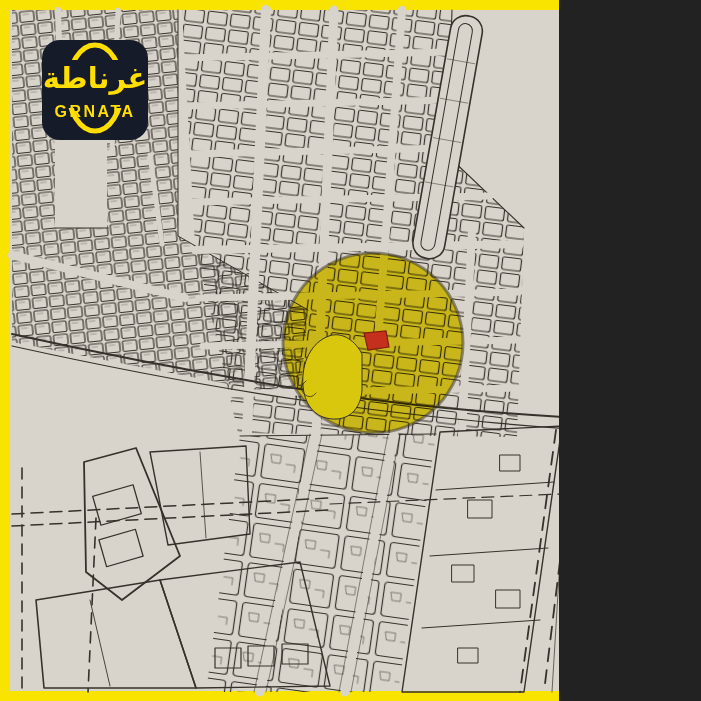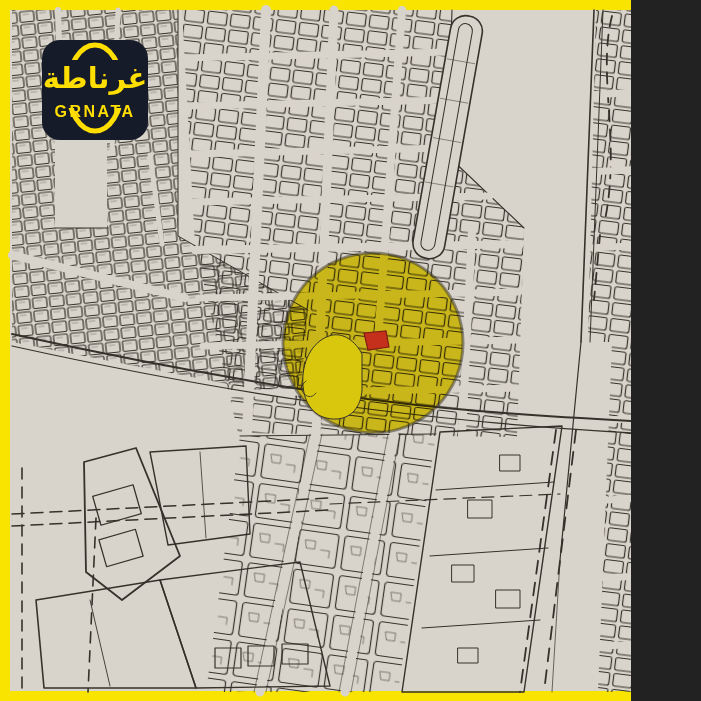--- a/index.html
+++ b/index.html
@@ -8,21 +8,21 @@
     --frame:#F9E400;
     --map-background:#D9D4CB;
     --map-line:#35322B;
     --highlight-circle:#EAD600;
     --highlight-blob:#D9C70D;
     --marker-red:#C5301D;
     --marker-red-border:#801D10;
     --logo-background:#161B2A;
     --logo-accent:#FFDE00;
   }
-  .stage{width:631px;height:701px;position:relative;overflow:hidden;}
+  .stage{width:559px;height:701px;position:relative;overflow:hidden;}
   .frame-fill{fill:var(--frame);}
   .bg-fill{fill:var(--map-background);}
   .ln{stroke:var(--map-line);fill:none;stroke-linecap:round;stroke-linejoin:round;}
   .road{stroke:var(--map-background);fill:none;stroke-linecap:round;}
   .strip{fill:var(--map-background);stroke:var(--map-line);}
   .blob{fill:var(--highlight-blob);stroke:var(--map-line);}
   .marker{fill:var(--marker-red);stroke:var(--marker-red-border);}
   .logo-bg{fill:var(--logo-background);}
   .logo-accent-stroke{stroke:var(--logo-accent);fill:none;}
   .logo-accent-fill{fill:var(--logo-accent);}

